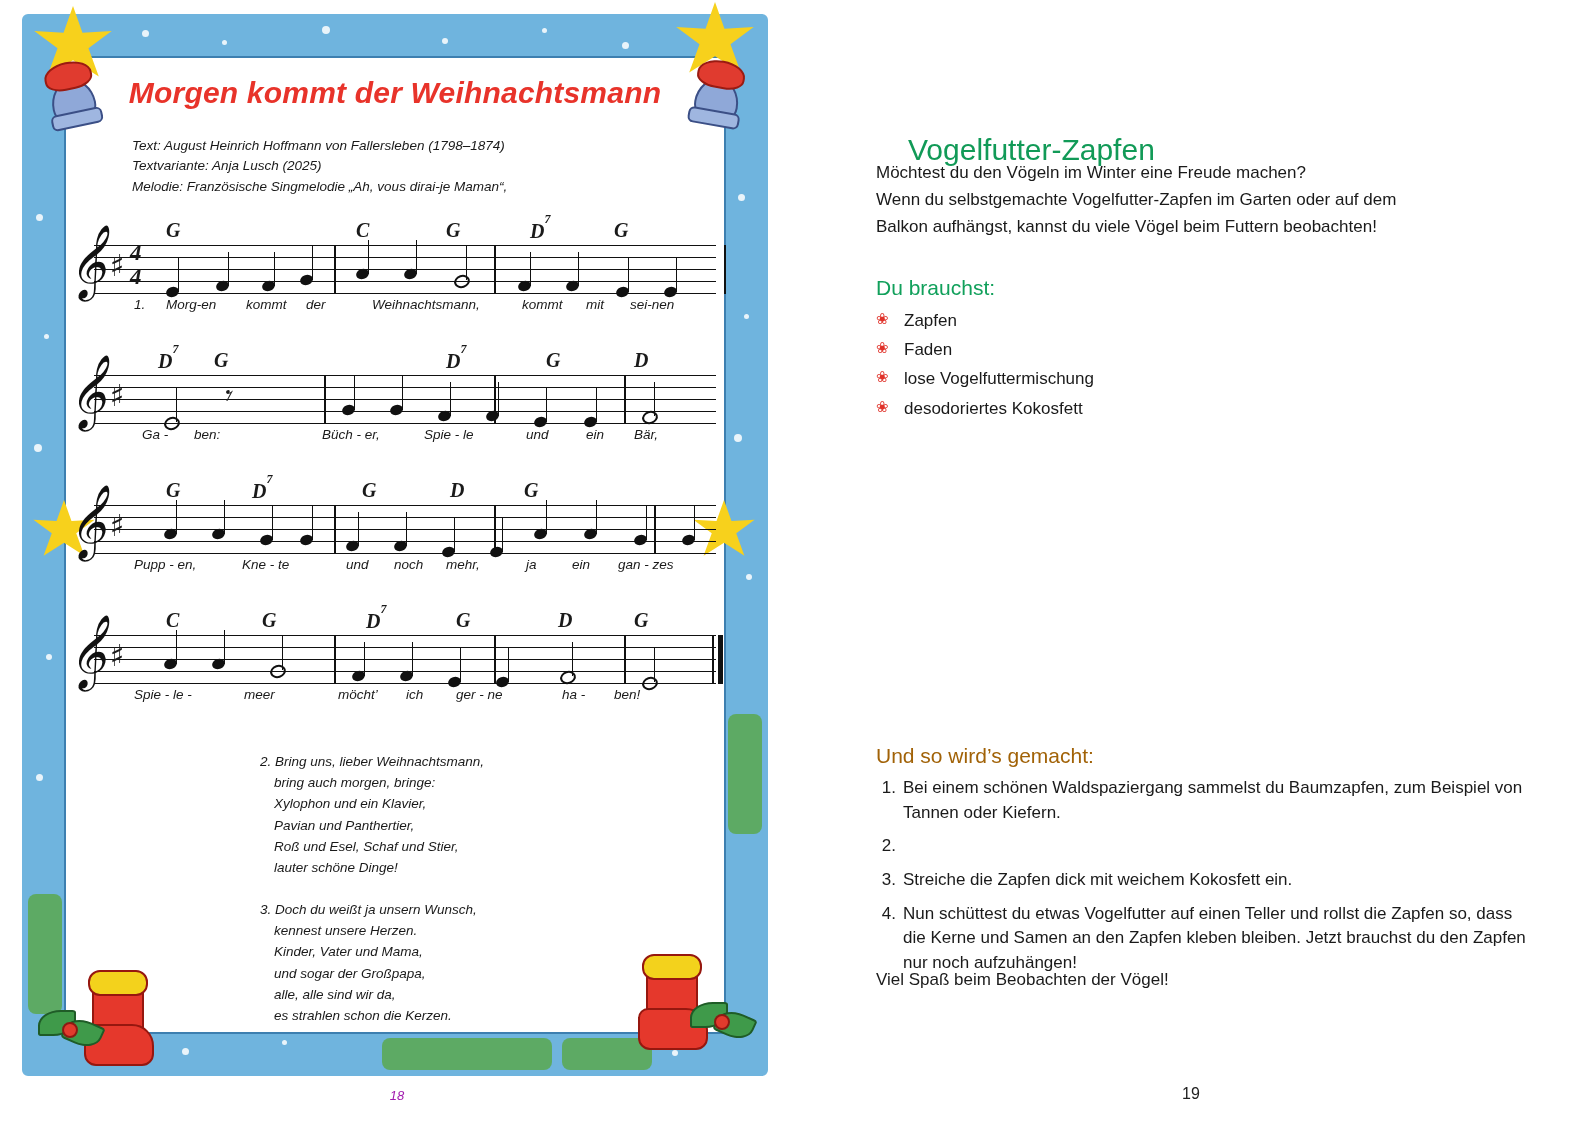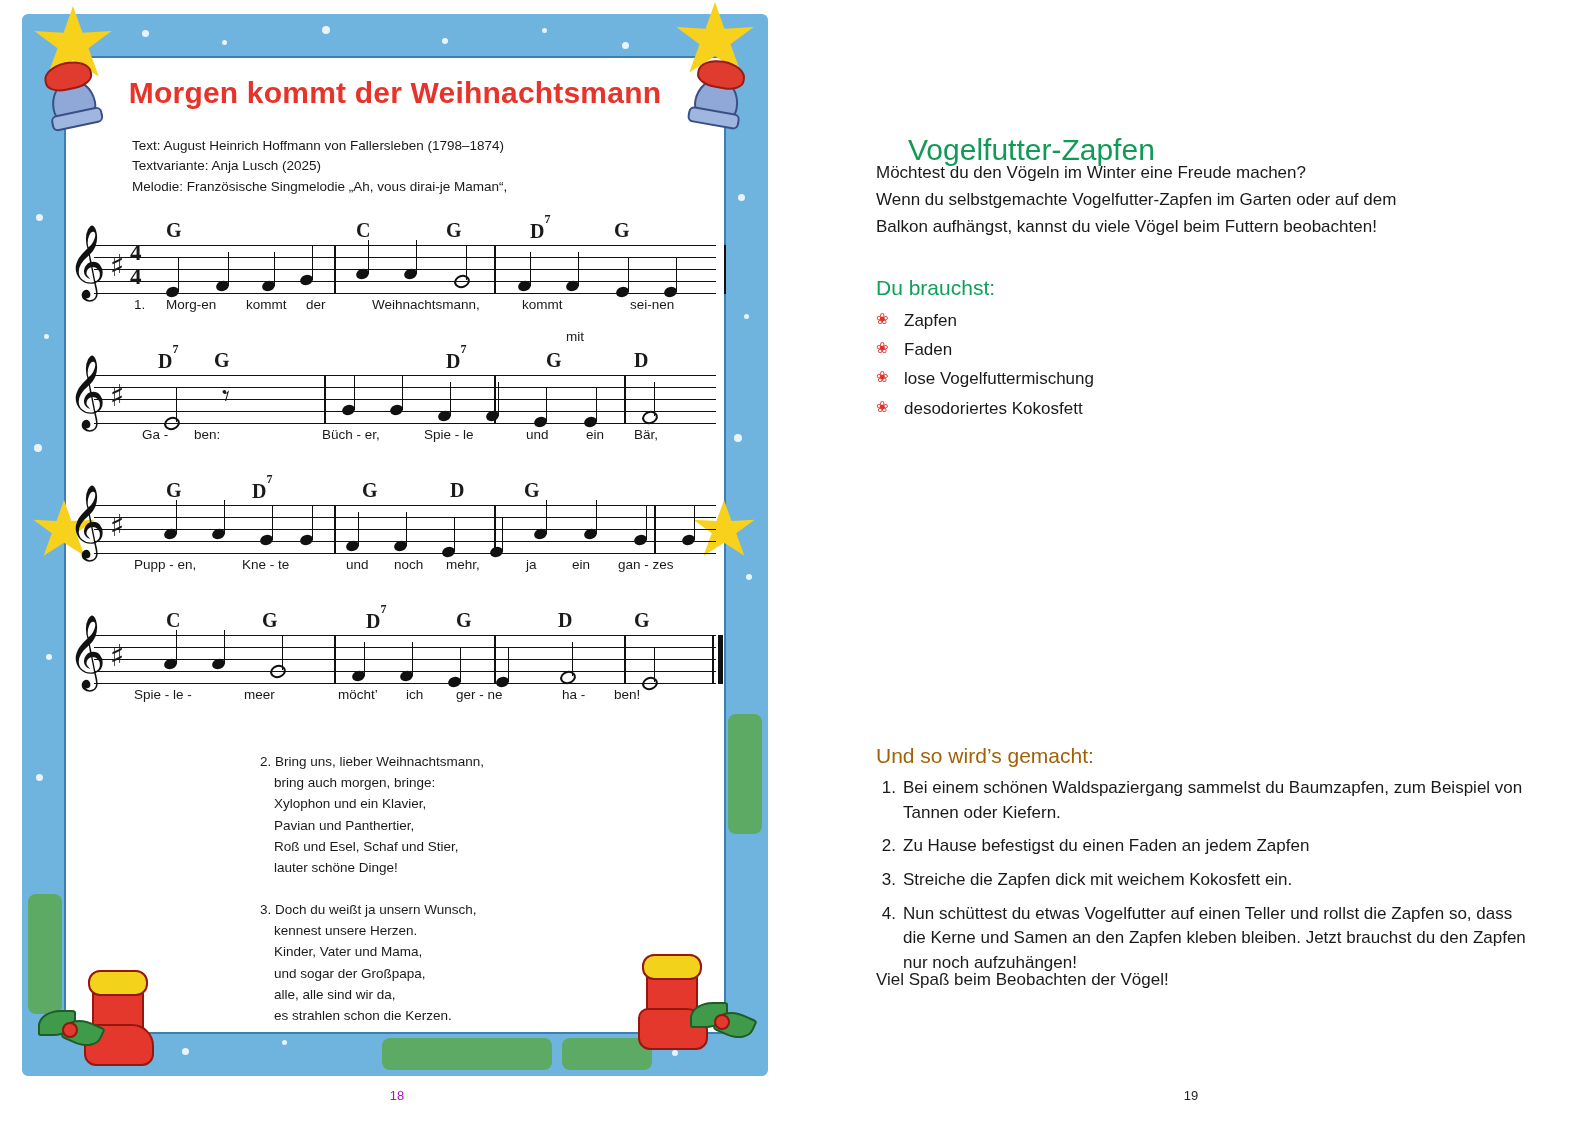--- a/index.html
+++ b/index.html
@@ -7,21 +7,21 @@
     width:1588px;height:1123px;
     background:#ffffff;
     font-family:"Liberation Sans", sans-serif;
     color:#1a1a1a;
     overflow:hidden;
     position:relative;
   }
   .page{position:absolute;top:0;left:0;width:1588px;height:1123px;}
 
   
-  .left-page{position:absolute;left:0;top:0;width:794px;height:1123px;}
+  .left-page{position:absolute;left:0;top:0;width:794px;height:1123px;font-style:italic;}
 
   .frame{
     position:absolute;left:22px;top:14px;width:746px;height:1062px;
     border:42px solid #6fb4de;
     box-sizing:border-box;
     background:#ffffff;
     border-radius:6px;
   }
   .frame-inner{
     position:absolute;inset:0;
@@ -178,21 +178,21 @@
     font-family:"DejaVu Sans", sans-serif;
   }
   .r-sub2{
     position:absolute;left:82px;top:744px;
     font-size:21px;color:#a16207;
   }
   .steps{position:absolute;left:82px;top:776px;width:662px;font-size:17px;line-height:1.45;}
   .steps .row{display:flex;margin-bottom:9px;}
   .steps .num{width:20px;flex:0 0 20px;text-align:right;margin-right:7px;}
   .r-outro{position:absolute;left:82px;top:970px;font-size:17px;}
-  .pagenum-r{position:absolute;bottom:20px;width:100%;text-align:center;font-size:13px;color:#222;}
+  .pagenum-r{position:absolute;bottom:20px;width:100%;text-align:center;font-size:16px;color:#222;}
 </style>
 </head>
 <body>
 
 <div class="page">
 
   <div class="left-page">
 
     <div class="frame">
       <div class="frame-inner"></div>
@@ -338,21 +338,21 @@
               <div class="stem"></div>
             </div>
         </div>
         <div class="lyrics">
           <div class="lyric" style="left:40px;">1.</div>
           <div class="lyric" style="left:72px;">Morg-en</div>
           <div class="lyric" style="left:152px;">kommt</div>
           <div class="lyric" style="left:212px;">der</div>
           <div class="lyric" style="left:278px;">Weihnachtsmann,</div>
           <div class="lyric" style="left:428px;">kommt</div>
-          <div class="lyric" style="left:472px;margin-top:32px;">mit</div>
+          <div class="lyric" style="left:492px;">mit</div>
           <div class="lyric" style="left:536px;">sei-nen</div>
         </div>
       </div>
 
       <div class="stave-block">
         <div class="chords">
           <div class="chord" style="left:94px;">D<sup>7</sup></div>
           <div class="chord" style="left:150px;">G</div>
           <div class="chord" style="left:382px;">D<sup>7</sup></div>
           <div class="chord" style="left:482px;">G</div>
@@ -623,21 +623,20 @@
 
     <div class="r-sub2">Und so wird’s gemacht:</div>
 
     <div class="steps">
       <div class="row">
         <div class="num">1.</div>
         <div class="txt">Bei einem schönen Waldspaziergang sammelst du Baumzapfen, zum Beispiel von Tannen oder Kiefern.</div>
       </div>
       <div class="row">
         <div class="num">2.</div>
-        <div class="txt">Zu Hause befestigst du einen Faden an jedem Zapfen</div>
       </div>
       <div class="row">
         <div class="num">3.</div>
         <div class="txt">Streiche die Zapfen dick mit weichem Kokosfett ein.</div>
       </div>
       <div class="row">
         <div class="num">4.</div>
         <div class="txt">Nun schüttest du etwas Vogelfutter auf einen Teller und rollst die Zapfen so, dass die Kerne und Samen an den Zapfen kleben bleiben. Jetzt brauchst du den Zapfen nur noch aufzuhängen!</div>
       </div>
     </div>

